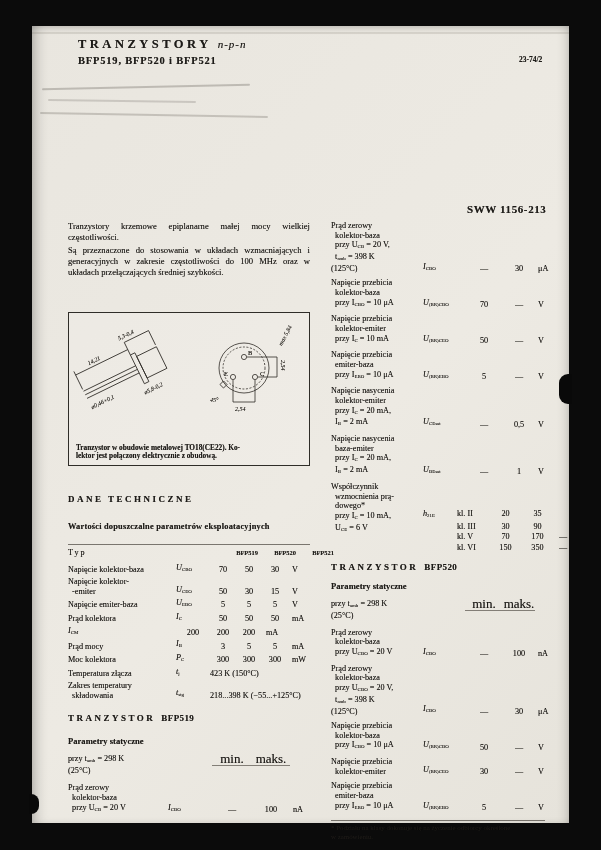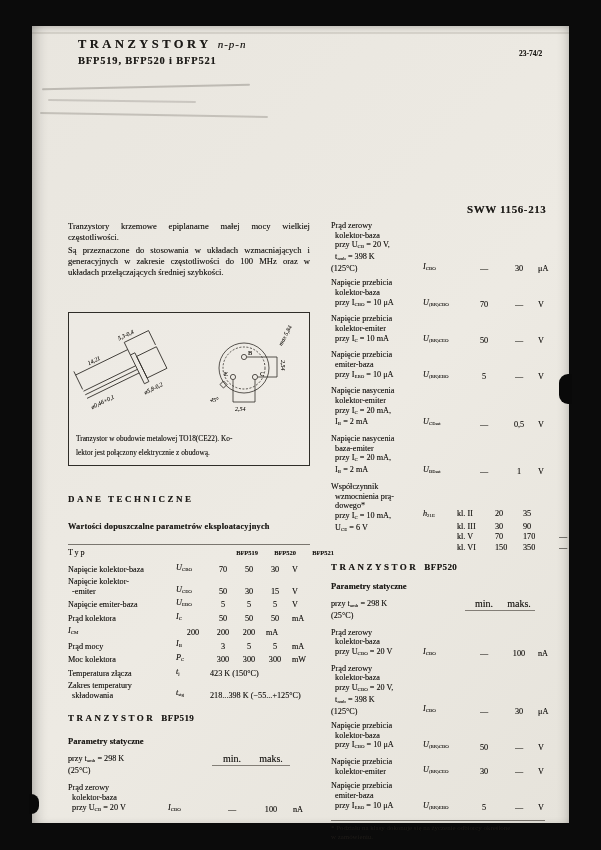--- a/index.html
+++ b/index.html
@@ -14,34 +14,34 @@
     background:linear-gradient(135deg,#e9e6df 0%,#edeae3 55%,#e6e3db 100%);
     box-shadow:inset 10px 0 14px -8px rgba(0,0,0,.30), inset -8px 0 12px -8px rgba(0,0,0,.25), inset 0 6px 10px -6px rgba(0,0,0,.2);
   }
   .ink{ text-shadow:0 0 .4px rgba(25,22,18,.55); }
 
   
   .hdr{position:absolute;left:46px;top:11px;}
   .hdr .t1{font-size:12.5px;font-weight:bold;letter-spacing:3.5px;}
   .hdr .t1-type{font-size:11px;font-style:italic;font-weight:normal;letter-spacing:1px;margin-left:6px;}
   .hdr .t2{font-size:10.5px;font-weight:bold;letter-spacing:.8px;margin-top:3px;}
-  .docref{position:absolute;left:487px;top:23px;font-size:7.5px;font-weight:bold;}
+  .docref{position:absolute;left:487px;top:29px;font-size:7.5px;font-weight:bold;}
   .sww{position:absolute;left:435px;top:177px;font-size:11px;font-weight:bold;letter-spacing:.6px;}
 
   
   .col{position:absolute;top:195px;font-size:8.2px;line-height:10px;}
   .col-left{left:36px;width:242px;}
   .col-right{left:299px;width:214px;line-height:9.6px;}
 
   .intro{margin:0 0 2px 0;text-align:justify;font-size:8.6px;line-height:11px;}
 
   
   .figure{margin-top:34px;border:1px solid #2f2d28;height:152px;position:relative;background:rgba(255,255,255,.12);}
   .figure svg{display:block;margin:3px auto 0 auto;}
-  .figure .caption{position:absolute;left:7px;right:7px;bottom:5px;font-size:7.3px;line-height:14px;font-weight:400;}
+  .figure .caption{position:absolute;left:7px;right:7px;bottom:5px;font-size:7.3px;line-height:8px;font-weight:700;}
   .draw line,.draw rect,.draw circle,.draw path{stroke:#2e2b26;fill:none;stroke-width:.8;}
   .draw text{fill:#26231e;font-size:6px;font-style:italic;stroke:none;font-family:"Liberation Serif",serif;}
   .draw .pin{font-size:6.5px;font-style:normal;}
 
   .dane{margin:28px 0 0 0;font-size:9px;font-weight:bold;letter-spacing:2.5px;}
   .wart{margin:18px 0 0 0;font-size:8.4px;font-weight:bold;letter-spacing:.2px;}
 
   
   .lim-table{margin-top:12px;}
   .lim-head,.lim-row{display:grid;grid-template-columns:108px 34px 26px 26px 26px 1fr;}
@@ -62,29 +62,29 @@
   .tr-head .m{margin-left:6px;letter-spacing:.4px;}
   .subhead{font-weight:bold;font-size:8.6px;margin-top:13px;}
   .col-right .tr-head{margin-top:10px;}
   .col-right .subhead{margin-top:9px;}
 
   
   .pl-cond,.pl-row{display:grid;grid-template-columns:100px 44px 40px 38px 1fr;}
   .pr-cond,.pr-row{display:grid;grid-template-columns:92px 42px 38px 32px 1fr;}
   .pl-cond,.pr-cond{align-items:start;margin-top:8px;margin-bottom:7px;}
   .pl-row,.pr-row{align-items:end;margin-bottom:5px;}
-  .colhead{text-align:center;font-size:10px;border-bottom:1px solid rgba(45,40,33,.55);padding-bottom:1px;}
+  .colhead{text-align:center;font-size:13px;border-bottom:1px solid rgba(45,40,33,.55);padding-bottom:1px;}
   .p-min,.p-max{text-align:center;}
   .p-unit{padding-left:3px;}
 
   
   .gain-grid{display:grid;grid-template-columns:92px 1fr;margin-bottom:5px;align-items:start;}
   .gain-classes{margin-top:27px;}
   .cls-row{display:grid;grid-template-columns:34px 38px 28px 36px 1fr;line-height:10.5px;}
-  .cls-min,.cls-max{text-align:left;padding-right:7px;}
+  .cls-min,.cls-max{text-align:center;padding-right:7px;}
 
   .footnote{margin-top:8px;border-top:1px solid rgba(45,40,33,.6);padding-top:3px;font-size:6.9px;line-height:8.8px;}
 
   
   .art{position:absolute;background:rgba(75,72,64,.28);height:1.5px;border-radius:1px;}
   .art1{left:10px;top:60px;width:208px;transform:rotate(-1.2deg);}
   .art2{left:16px;top:74px;width:148px;transform:rotate(.8deg);background:rgba(75,72,64,.2);}
   .art3{left:8px;top:88px;width:228px;transform:rotate(1deg);background:rgba(75,72,64,.24);}
   .blob-right{position:absolute;right:-3px;top:348px;width:13px;height:30px;background:#090909;border-radius:9px 0 0 9px;}
   .blob-bottom{position:absolute;left:-3px;top:768px;width:10px;height:20px;background:#090909;border-radius:0 8px 8px 0;}

